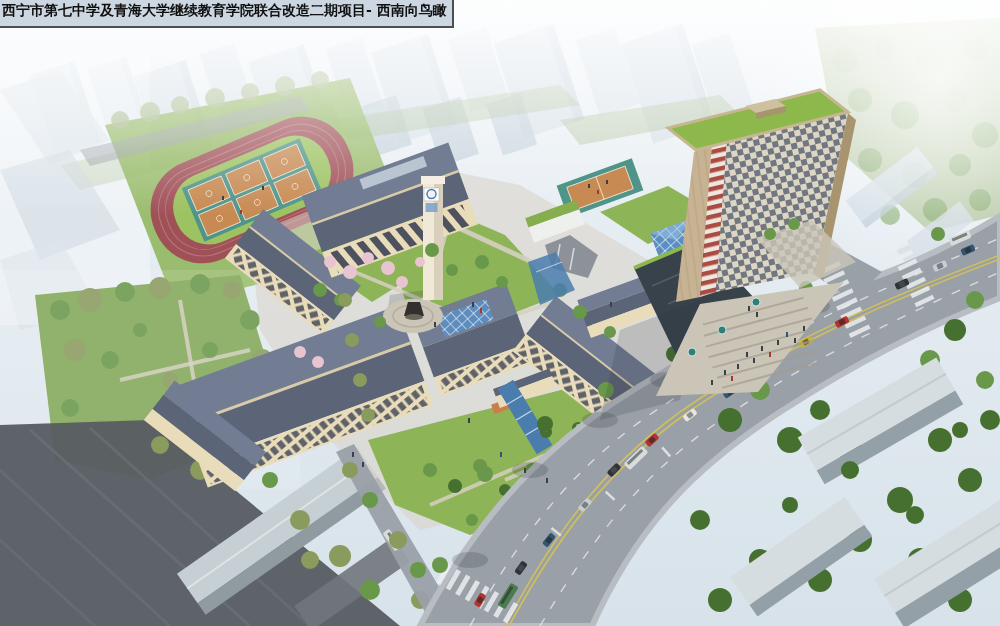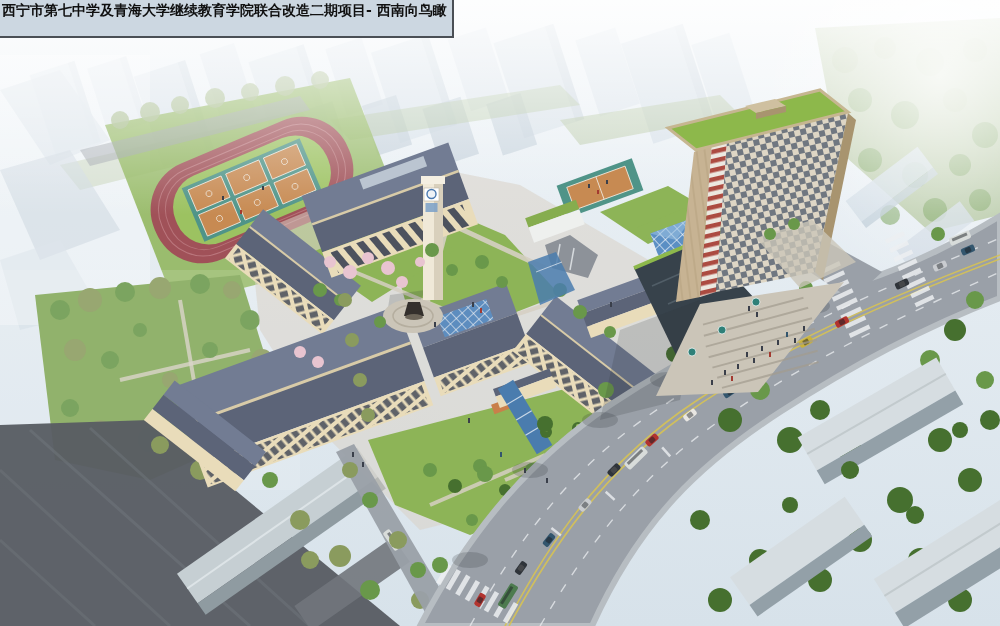--- a/index.html
+++ b/index.html
@@ -5,21 +5,21 @@
   html,body{margin:0;padding:0;}
   body{
     width:1000px;height:626px;position:relative;overflow:hidden;
     background:#dfe7ee;font-family:"DejaVu Sans",sans-serif;
   }
   .stage{position:absolute;inset:0;}
   .title-box{
     position:absolute;left:0;top:0;z-index:10;
     background:var(--title_bg);color:var(--title_text);
     font:bold 14px/21px "DejaVu Sans",sans-serif;
-    padding:0 5px 15px 2px;white-space:nowrap;
+    padding:0 5px 5px 2px;white-space:nowrap;
     border-right:2px solid var(--title_border);
     border-bottom:2px solid var(--title_border);
   }
   
   .f-citylight{fill:var(--city_light)} .f-citymid{fill:var(--city_mid)}
   .f-treehazy{fill:var(--tree_hazy)} .f-tree{fill:var(--tree_green)}
   .f-treedark{fill:var(--tree_dark)} .f-treeolive{fill:var(--tree_olive)}
   .f-pink{fill:var(--blossom_pink)}
   .f-lawn{fill:var(--lawn)} .f-lawnb{fill:var(--lawn_bright)} .f-park{fill:var(--park_green)}
   .f-track{fill:var(--track_red)} .s-trackline{stroke:var(--track_line)}

